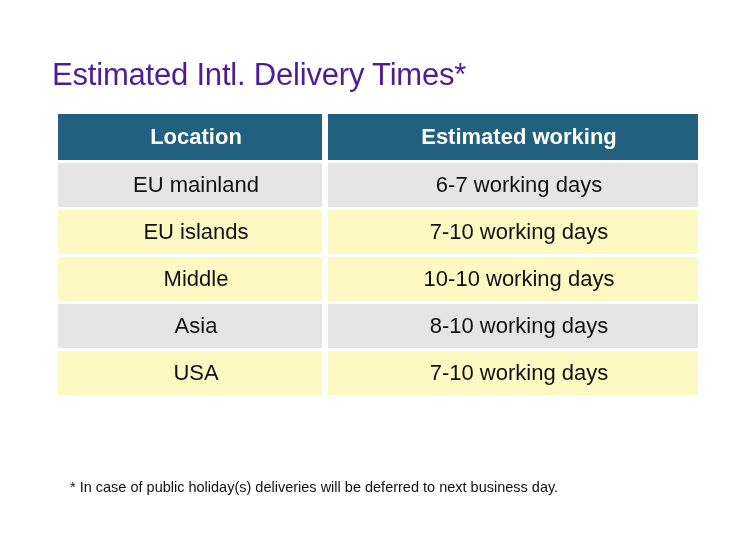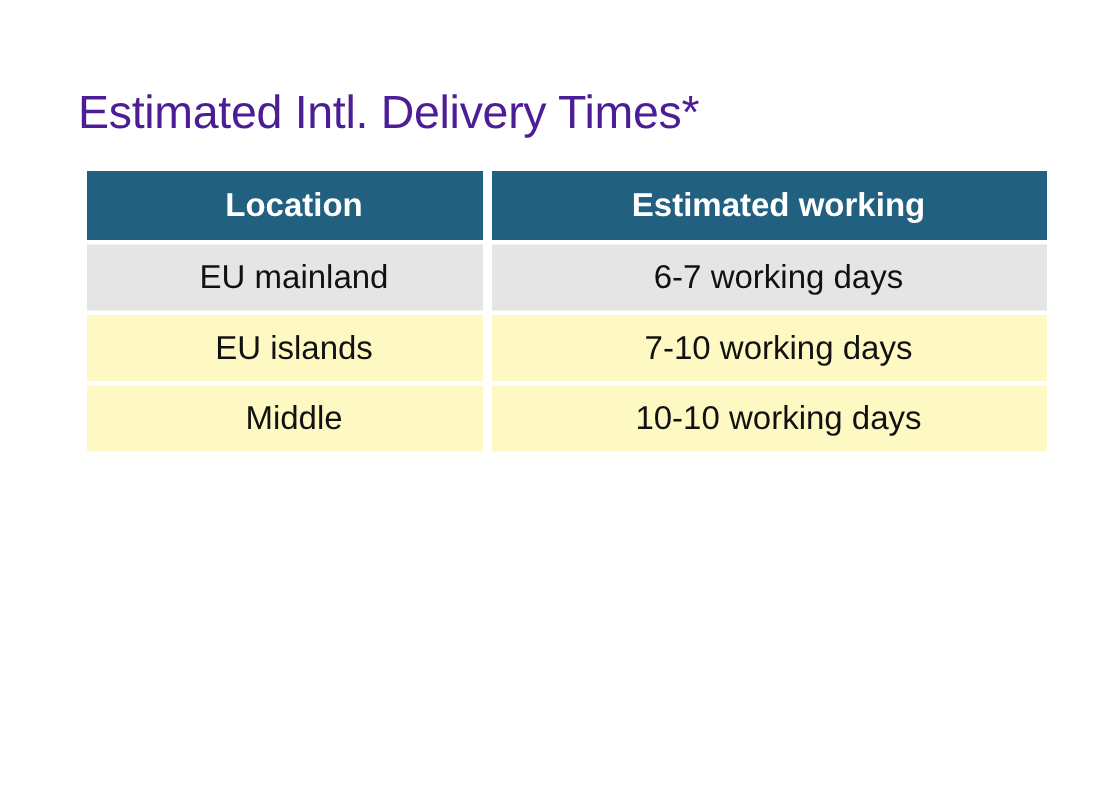--- a/index.html
+++ b/index.html
@@ -100,17 +100,26 @@
         <td>6-7 working days</td>
       </tr>
       <tr class="row-even">
         <td>EU islands</td>
         <td>7-10 working days</td>
       </tr>
       <tr class="row-even">
         <td>Middle</td>
         <td>10-10 working days</td>
       </tr>
+      <tr class="row-odd">
+        <td>Asia</td>
+        <td>8-10 working days</td>
+      </tr>
+      <tr class="row-even">
+        <td>USA</td>
+        <td>7-10 working days</td>
+      </tr>
     </tbody>
   </table>
 
+  <div class="footnote">* In case of public holiday(s) deliveries will be deferred to next business day.</div>
 
 </div>
 
 </body></html>

